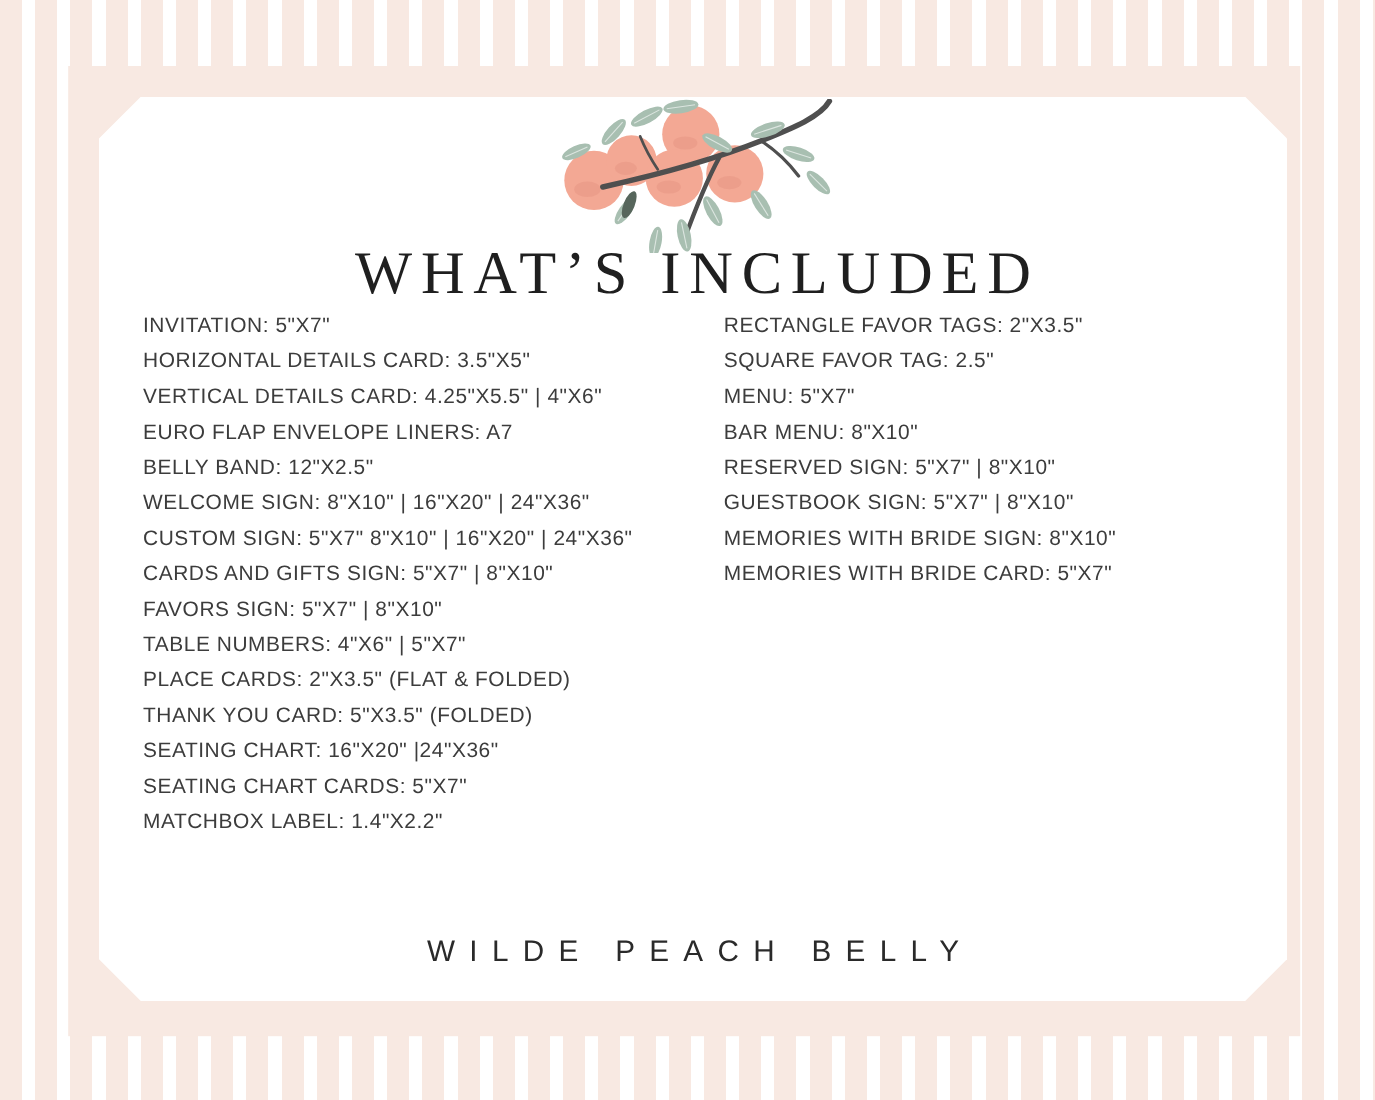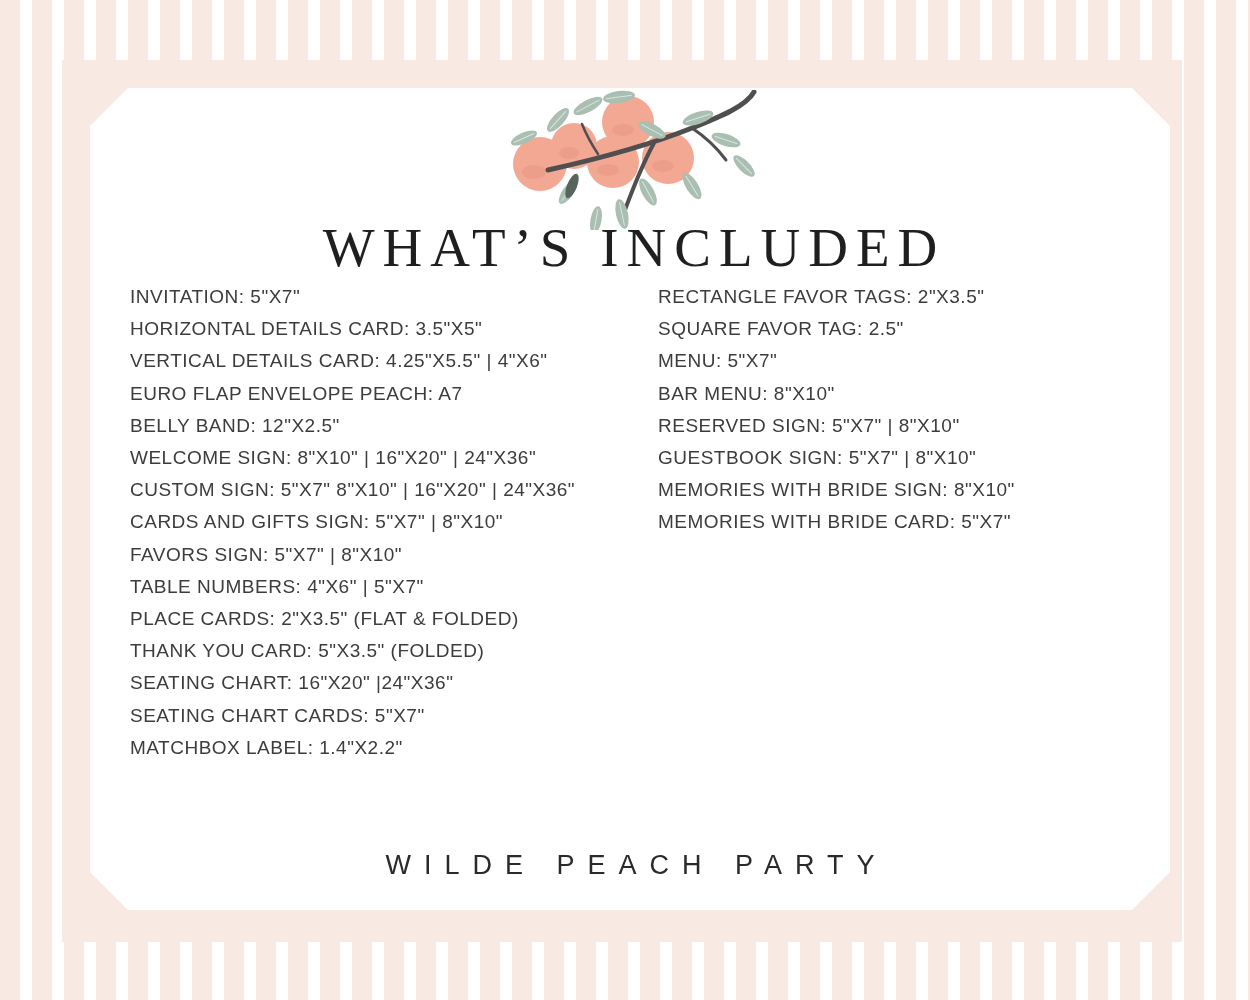--- a/index.html
+++ b/index.html
@@ -173,21 +173,21 @@
           </g>
       </g>
     </svg>
 
     <h1 class="title">WHAT’S INCLUDED</h1>
 
     <div class="col col-left">
         <div class="list-item">INVITATION: 5"X7"</div>
         <div class="list-item">HORIZONTAL DETAILS CARD: 3.5"X5"</div>
         <div class="list-item">VERTICAL DETAILS CARD: 4.25"X5.5" | 4"X6"</div>
-        <div class="list-item">EURO FLAP ENVELOPE PEACH: A7</div>
+        <div class="list-item">EURO FLAP ENVELOPE LINERS: A7</div>
         <div class="list-item">BELLY BAND: 12"X2.5"</div>
         <div class="list-item">WELCOME SIGN: 8"X10" | 16"X20" | 24"X36"</div>
         <div class="list-item">CUSTOM SIGN: 5"X7" 8"X10" | 16"X20" | 24"X36"</div>
         <div class="list-item">CARDS AND GIFTS SIGN: 5"X7" | 8"X10"</div>
         <div class="list-item">FAVORS SIGN: 5"X7" | 8"X10"</div>
         <div class="list-item">TABLE NUMBERS: 4"X6" | 5"X7"</div>
         <div class="list-item">PLACE CARDS: 2"X3.5" (FLAT &amp; FOLDED)</div>
         <div class="list-item">THANK YOU CARD: 5"X3.5" (FOLDED)</div>
         <div class="list-item">SEATING CHART: 16"X20" |24"X36"</div>
         <div class="list-item">SEATING CHART CARDS: 5"X7"</div>
@@ -201,15 +201,15 @@
         <div class="list-item">BAR MENU: 8"X10"</div>
         <div class="list-item">RESERVED SIGN: 5"X7" | 8"X10"</div>
         <div class="list-item">GUESTBOOK SIGN: 5"X7" | 8"X10"</div>
         <div class="list-item">MEMORIES WITH BRIDE SIGN: 8"X10"</div>
         <div class="list-item">MEMORIES WITH BRIDE CARD: 5"X7"</div>
       </div>
 
     <div class="notes">
     </div>
 
-    <div class="brand">WILDE PEACH PARTY</div>
+    <div class="brand">WILDE PEACH BELLY</div>
   </div>
 </div>
 
 </body></html>

